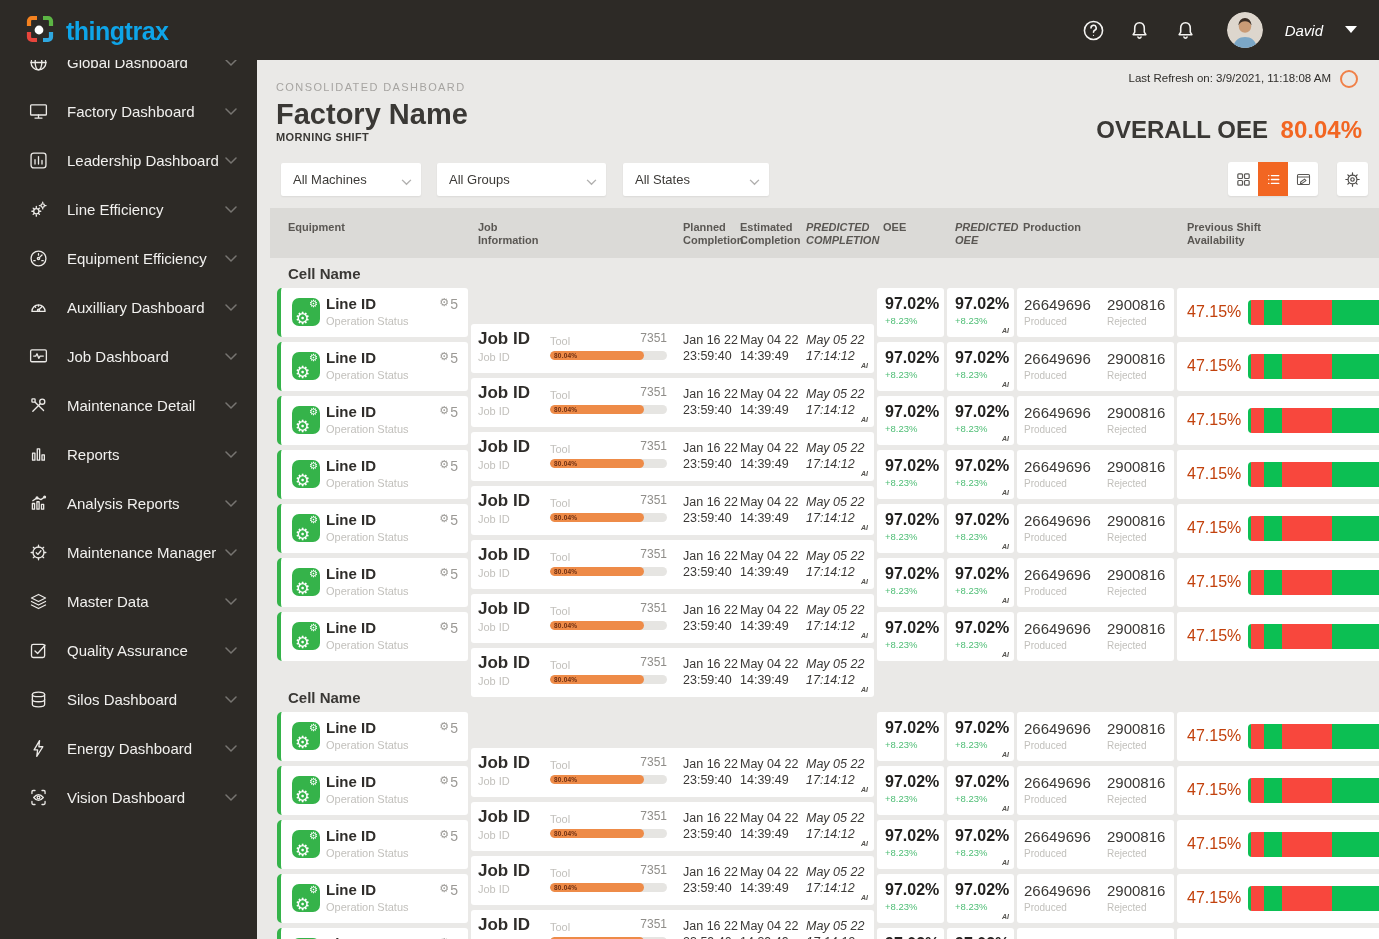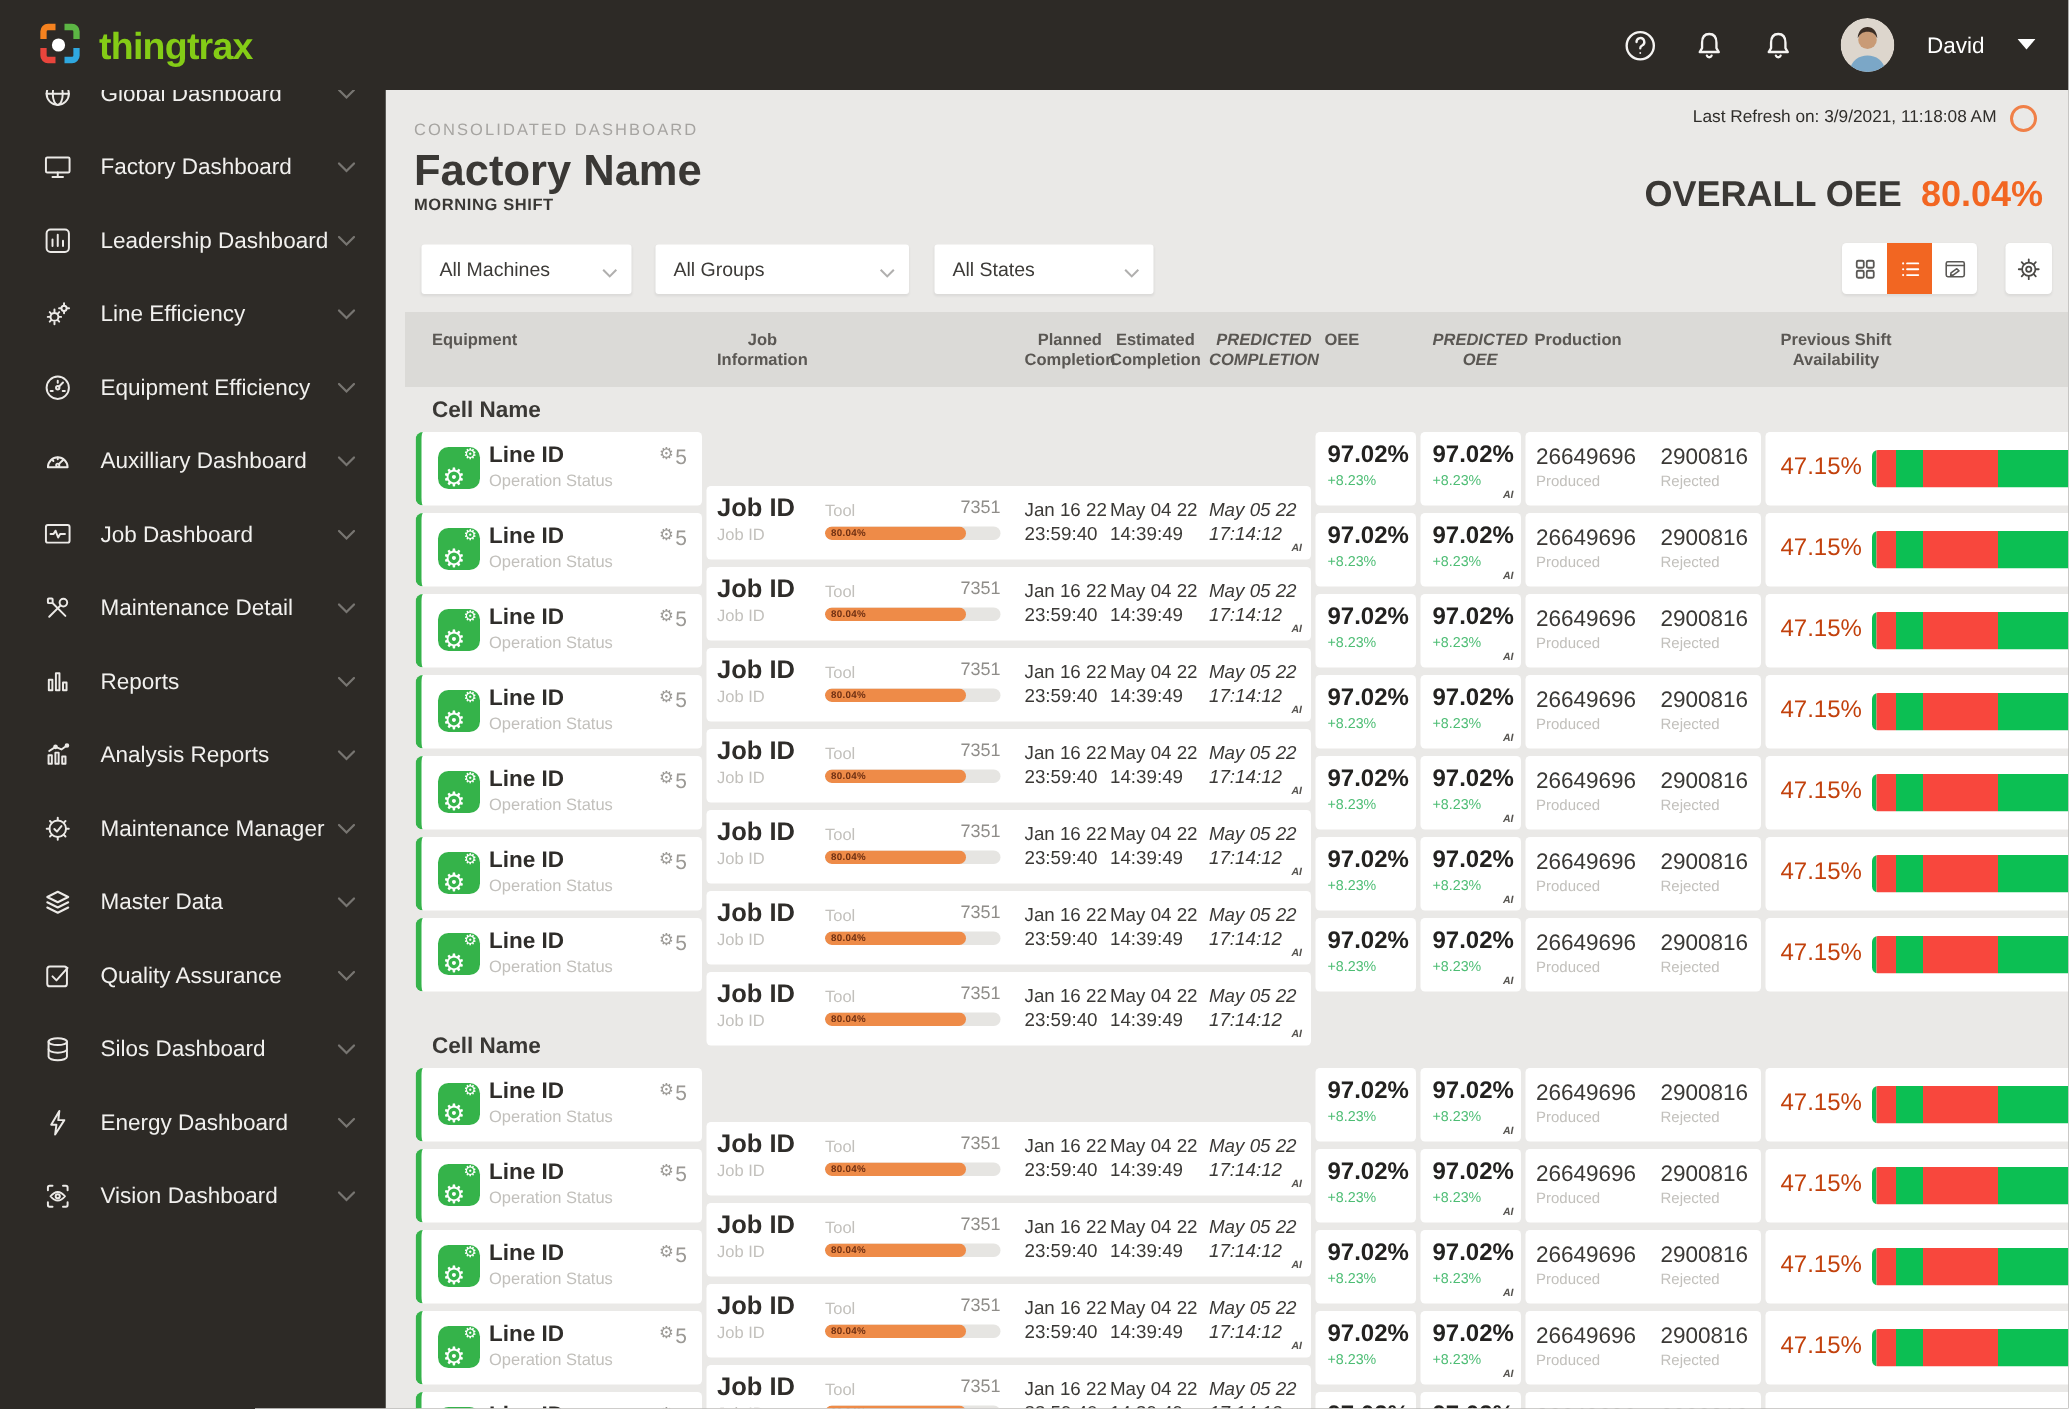--- a/index.html
+++ b/index.html
@@ -2,25 +2,25 @@
 <html style="--accent: #f26622; --prog: #ee8b48; --green: #35b34a; --dgreen: #4dbd74;"><head>
 <meta charset="utf-8">
 <style>
   * { margin:0; padding:0; box-sizing:border-box; }
   html,body { width:1379px; height:939px; font-family:"Liberation Sans", sans-serif; }
   .app { position:relative; width:1379px; height:939px; background:#2d2a26; overflow:hidden; }
 
   
   .topbar { position:absolute; left:0; top:0; right:0; height:60px; background:#2d2a26; z-index:5; }
   .logo { position:absolute; left:24px; top:13px; display:flex; align-items:center; gap:10px; }
-  .logo-text { color:#84cc16; font-size:25px; font-weight:bold; letter-spacing:-0.5px; }
+  .logo-text { color:#0ea5e9; font-size:25px; font-weight:bold; letter-spacing:-0.5px; }
   .topbar-right { position:absolute; right:22px; top:0; height:60px; display:flex; align-items:center; gap:20px; }
   .tb-icon { width:26px; height:26px; display:flex; align-items:center; justify-content:center; cursor:pointer; }
   .avatar { width:36px; height:36px; border-radius:50%; overflow:hidden; margin-left:8px; cursor:pointer; }
-  .user-name { color:#fff; font-size:15px; margin-left:2px; cursor:pointer; }
+  .user-name { color:#fff; font-size:15px; margin-left:2px; cursor:pointer;font-style:italic; }
   .caret { margin-left:2px; cursor:pointer; display:flex; align-items:center; }
 
   
   .sidebar { position:absolute; left:0; top:0; bottom:0; width:257px; background:#2d2a26; z-index:4; }
   .side-nav { position:absolute; top:38px; left:0; right:0; }
   .side-item { height:49px; display:flex; align-items:center; padding:0 20px 0 27px; cursor:pointer; }
   .s-icon { width:22px; height:22px; display:flex; align-items:center; justify-content:center; flex:0 0 22px; }
   .s-label { margin-left:18px; color:#f1f0ee; font-size:15px; white-space:nowrap; }
   .s-chev { margin-left:auto; display:flex; align-items:center; opacity:.55; }
 
@@ -44,21 +44,21 @@
 
   .view-toggles { position:absolute; top:102px; right:61px; height:34px; display:flex; background:#fff; border-radius:3px; box-shadow:0 1px 2px rgba(0,0,0,.07); overflow:hidden; }
   .vt-btn { width:30px; height:34px; display:flex; align-items:center; justify-content:center; color:#5a5855; cursor:pointer; }
   .vt-btn.active { background:var(--accent,#f26622); color:#fff; }
   .settings-btn { position:absolute; top:102px; right:11px; width:31px; height:34px; background:#fff; border-radius:3px; box-shadow:0 1px 2px rgba(0,0,0,.07); display:flex; align-items:center; justify-content:center; color:#4b4946; cursor:pointer; }
 
   
   .table-area { position:absolute; left:13px; right:0; top:148px; }
   .thead { position:relative; height:50px; background:#dbdad7; }
   .th { position:absolute; top:13px; font-size:11px; font-weight:bold; color:#5a5753; line-height:12.5px; }
-  .th span { display:block;text-align:center; }
+  .th span { display:block; }
   .th1{left:18px}.th2{left:208px}.th3{left:413px}.th4{left:470px}
   .th5{left:536px;font-style:italic}.th6{left:613px}
   .th7{left:685px;font-style:italic}.th8{left:753px}.th9{left:917px}
 
   .group + .group { margin-top:21px; }
   .group-label { height:30px; display:flex; align-items:center; padding-left:18px; font-size:15px; font-weight:bold; color:#3a3835; }
 
   .row { position:relative; height:49px; margin-bottom:5px; }
   .card { position:absolute; top:0; height:49px; background:#fff; border-radius:3px; }
   .c-equip { left:7px; width:191px; border-left:4px solid var(--green,#35b34a); border-radius:5px 3px 3px 5px; }

